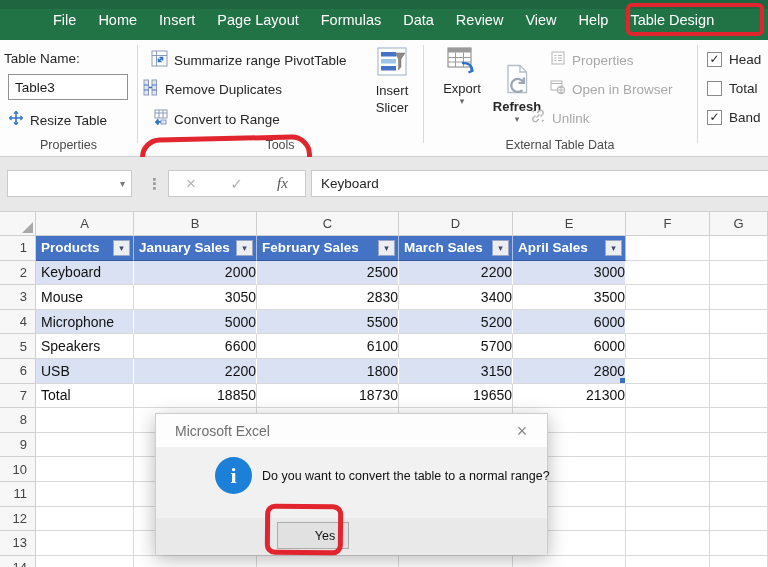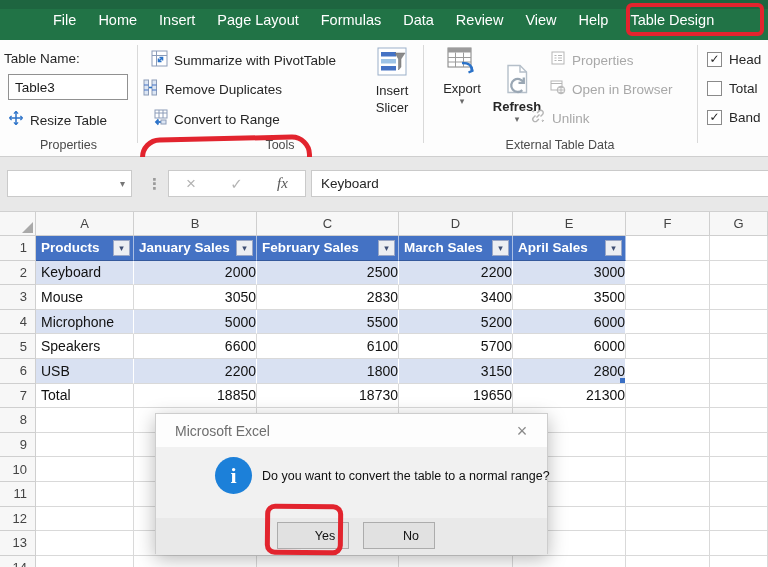--- a/index.html
+++ b/index.html
@@ -125,21 +125,21 @@
     <div class="rb-btn" style="left:151px;top:10px;">
       <span>
         <svg width="17" height="17" viewBox="0 0 17 17">
             <rect x="1" y="1" width="15" height="15" fill="#fff" stroke="#8c9cb8"></rect>
             <path d="M1 5.5h15M5.5 1v15" stroke="#8c9cb8"></path>
             <path d="M11 8l-3 3" stroke="#2b72c8" stroke-width="1.6"></path>
             <path d="M11.5 10.5v-3h-3" fill="none" stroke="#2b72c8" stroke-width="1.6"></path>
             <path d="M7.5 8.5v3h3" fill="none" stroke="#2b72c8" stroke-width="1.6"></path>
           </svg>
       </span>
-      <span class="rb-label">Summarize with PivotTable</span>
+      <span class="rb-label">Summarize range PivotTable</span>
     </div>
     <div class="rb-btn" style="left:142px;top:39px;">
       <span>
         <svg width="17" height="17" viewBox="0 0 17 17">
             <rect x="2" y="1" width="4.5" height="15" fill="#dce6f4" stroke="#8c9cb8"></rect>
             <rect x="10" y="1" width="4.5" height="15" fill="#dce6f4" stroke="#8c9cb8"></rect>
             <path d="M2 6h4.5M10 6h4.5M2 11h4.5M10 11h4.5" stroke="#4472c4"></path>
             <path d="M7 8.5h3" stroke="#2b72c8" stroke-width="1.6"></path>
           </svg>
       </span>
@@ -447,18 +447,17 @@
     <div class="dlg-title">
       <span class="t">Microsoft Excel</span>
       <span class="dlg-close">×</span>
     </div>
     <div class="dlg-body">
       <span class="info-ic">i</span>
       <span class="dlg-msg">Do you want to convert the table to a normal range?</span>
     </div>
     <div class="dlg-footer">
       <div class="dlg-btn btn-yes">Yes</div>
-      <div class="dlg-btn btn-no">No</div>
     </div>
   </div>
   <div class="ann ann-yes"></div>
 
 </div>
 
 </body></html>

